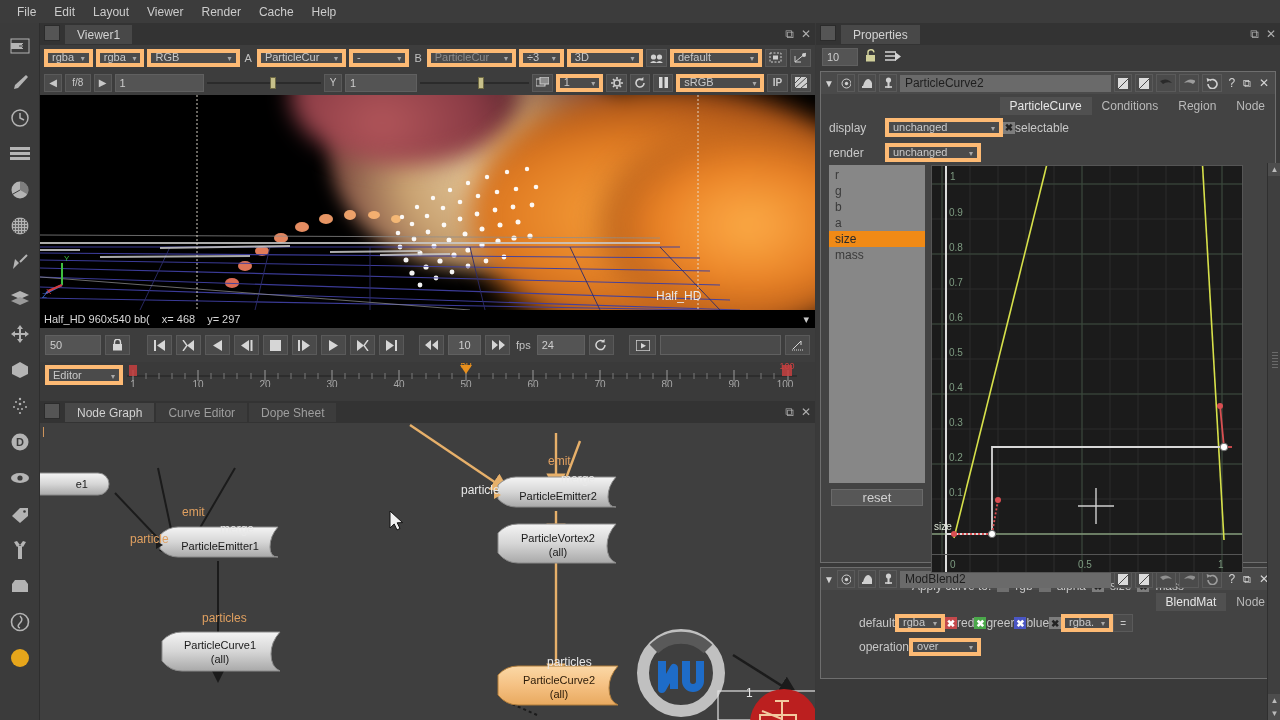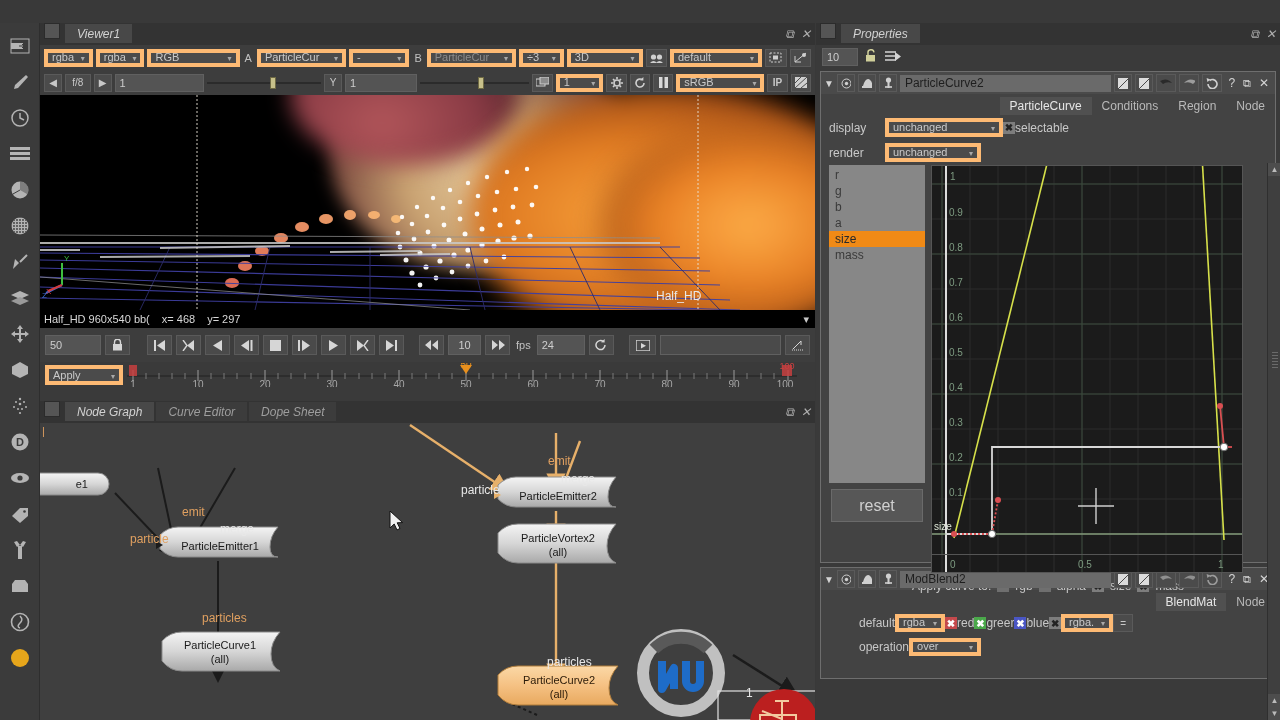--- a/index.html
+++ b/index.html
@@ -20,21 +20,21 @@
   
   .rail{ position:absolute; left:0; top:23px; width:40px; height:697px;
      background:#3b3b3b; border-right:1px solid #2e2e2e;
      display:flex; flex-direction:column; align-items:center; padding-top:10px; gap:10px;}
   .rail .ic{ width:26px; height:26px; display:flex; align-items:center; justify-content:center;
      color:#b4b4b4; }
   .rail .ic svg{ display:block; }
 
   
   .viewerPane{ position:absolute; left:40px; top:23px; width:775px; height:378px; background:#3a3a3a;}
-  .paneTabs{ height:22px; background:#333; display:flex; align-items:flex-start; position:relative;font-style:italic;}
+  .paneTabs{ height:22px; background:#333; display:flex; align-items:center; position:relative;}
   .tabSq{ width:16px;height:16px;background:#555;margin:0 4px 3px 4px;border:1px solid #2b2b2b;}
   .tab{ height:20px; padding:3px 12px 0 12px; background:#484848; color:#d2d2d2; font-size:12px;
         border:1px solid #333; border-bottom:none;}
   .tab.inactive{ background:#3c3c3c; color:#9e9e9e;}
   .paneBtns{ position:absolute; right:4px; top:4px; display:flex; gap:7px; color:#b0b0b0; font-size:12px;}
 
   .vrow{ height:25px; display:flex; align-items:center; gap:3px; padding:0 4px; background:#3d3d3d;}
   .drop{ height:18px; background:#4b4b4b; border:4px solid #fdba74; color:#c9c9c9;
          display:flex; align-items:flex-end; padding:0 4px; position:relative; font-size:11px;}
   .drop .car{ margin-left:auto; padding-left:6px; color:#a9a9a9; font-size:8px;}
@@ -72,34 +72,43 @@
       display:flex; align-items:center; padding:0 5px;}
   .ptabs{ height:21px; display:flex; align-items:flex-end; background:#434343; padding-left:2px;justify-content:flex-end;}
   .ptab{ padding:2px 10px 2px 10px; font-size:12px; color:#b9b9b9;}
   .ptab.act{ background:#505050; color:#e6e6e6;}
   .prow{ display:flex; align-items:center; gap:0; padding:3px 8px; font-size:12px;}
   .chanlist{ width:96px; height:318px; background:#878787; color:#3a3a3a; font-size:12px; padding:2px 0;}
   .chanlist div{ padding:1px 6px;}
   .chanlist div.sel{ background:#f08a16; color:#2a2a2a;}
   .graph{ position:relative; background:#1e1e1e; border:1px solid #555;}
   .axisTxt{ fill:#7d9a80; font-size:10px; font-family:"Liberation Sans",sans-serif;}
-  .resetBtn{ width:92px;height:33px;background:#575757;border:1px solid #6a6a6a;
-     display:flex;align-items:center;justify-content:center;color:#d0d0d0;font-size:16px;margin:6px auto 0 auto;}
+  .resetBtn{ width:92px;height:17px;background:#575757;border:1px solid #6a6a6a;
+     display:flex;align-items:center;justify-content:center;color:#d0d0d0;font-size:13px;margin:6px auto 0 auto;}
   .applyRow{ display:flex; align-items:center; gap:6px; justify-content:center; font-size:12px; color:#c6c6c6; padding-top:6px;}
   .xbox{ width:12px;height:12px; background:#7d7d7d; display:inline-flex;align-items:center;justify-content:center;
      color:#232323; font-size:10px; font-weight:bold;}
   .xbox.empty{ background:#6f6f6f; }
   .scrollbar{position:absolute; right:0; top:0; width:13px; bottom:0; background:#3a3a3a; border-left:1px solid #2f2f2f;}
   .sbBtn{width:13px;height:13px;background:#4d4d4d;display:flex;align-items:center;justify-content:center;color:#bbb;font-size:8px;}
 </style>
 </head>
 <body>
 
 <div class="app">
 
+  <div class="menubar">
+    <div class="mi">File</div>
+    <div class="mi">Edit</div>
+    <div class="mi">Layout</div>
+    <div class="mi">Viewer</div>
+    <div class="mi">Render</div>
+    <div class="mi">Cache</div>
+    <div class="mi">Help</div>
+  </div>
 
   <div class="rail">
     <div class="ic">
         <svg width="20" height="16">
           <rect x="1" y="1" width="18" height="14" fill="none" stroke="#b4b4b4"></rect>
           <rect x="1" y="5" width="12" height="6" fill="#b4b4b4"></rect>
           <path d="M9 8 h5 l-2-2 M12 10 l2-2" stroke="#3b3b3b" fill="none"></path>
         </svg>
       </div>
     <div class="ic">
@@ -584,21 +593,21 @@
       <div class="tbtn">
           <svg width="13" height="11">
             <path d="M2 9 L10 1 L10 5" stroke="#d6d6d6" fill="none"></path>
             <path d="M1 10 h11" stroke="#d6d6d6" stroke-dasharray="1 1"></path>
           </svg>
         </div>
     </div>
 
     <div class="timeline">
       <div class="drop" style="width:78px;height:20px">
-        <span>Apply</span>
+        <span>Editor</span>
           <span class="car">▾</span>
       </div>
       <div class="ruler">
         <svg width="670" height="26" style="position:absolute;left:0;top:0">
           <line x1="0" y1="13" x2="670" y2="13" stroke="#202020" stroke-width="1"></line>
           <g stroke="#9a9a9a" stroke-width="1">
             <line x1="6" y1="7" x2="6" y2="18"></line>
             <line x1="71" y1="7" x2="71" y2="18"></line>
               <line x1="138" y1="7" x2="138" y2="18"></line>
             <line x1="205" y1="7" x2="205" y2="18"></line>

